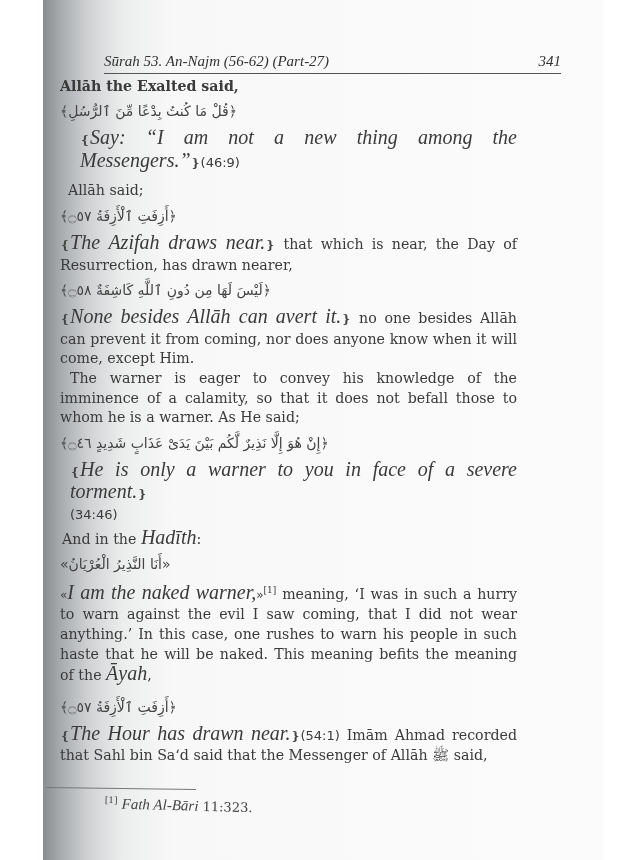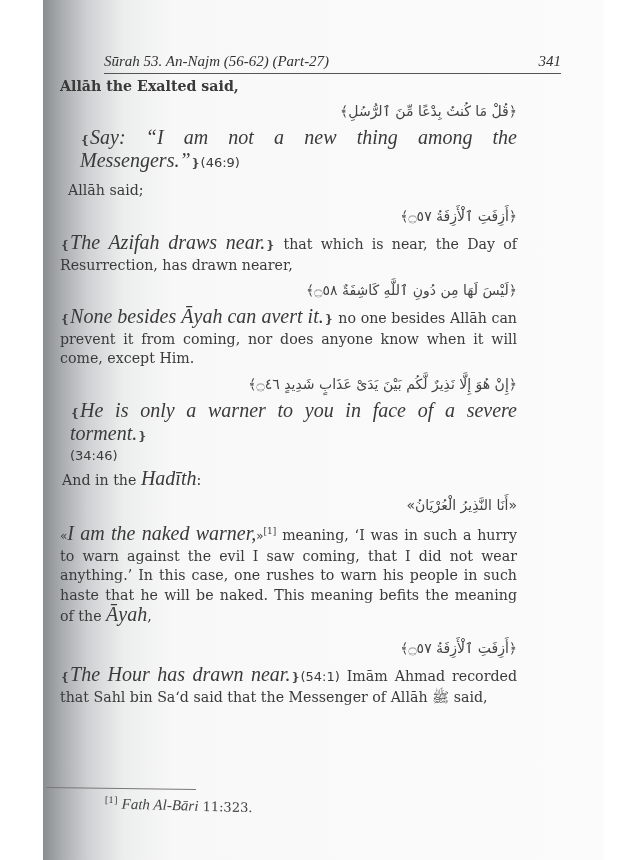--- a/index.html
+++ b/index.html
@@ -20,21 +20,21 @@
     display:flex; justify-content:space-between; align-items:center;
     font-family:"Liberation Serif", serif; font-style:italic; font-size:15px;
     border-bottom:1px solid #555; padding-bottom:1px; margin-bottom:3px; color:#333;
     width:457px;
     margin-left:44px;
   }
   .header .num { }
   .p { margin:0; text-align:justify; }
   .ind { text-indent:10px; }
   .arabic {
-    text-align:right; font-family:"DejaVu Sans", sans-serif; font-size:14px;
+    text-align:left; font-family:"DejaVu Sans", sans-serif; font-size:14px;
     color:#444; direction:rtl; margin:4px 0 6px 0; height:22px; line-height:22px;
   }
   .quote { font-family:"Liberation Serif", serif; font-style:italic; font-size:20px; }
   .br { font-family:"DejaVu Sans", sans-serif; font-size:12px; color:#444; }
   .sup { font-size:9px; vertical-align:super; }
   .ref { font-family:"DejaVu Sans", sans-serif; font-size:13px; }
   .footnote-rule {
     position:absolute; left:3px; top:788px; width:150px; height:1px; background:#777;
     transform:rotate(0.8deg);
   }
@@ -59,21 +59,22 @@
     <p class="p"><b style="font-weight:700">Allāh the Exalted said,</b></p>
     <div class="arabic">﴿قُلْ مَا كُنتُ بِدْعًا مِّنَ ٱلرُّسُلِ﴾</div>
 
     <p class="p" style="padding-left:20px"><span class="br">❴</span><span class="quote">Say: “I am not a new thing among the Messengers.”</span><span class="br">❵</span><span class="ref">(46:9)</span></p>
     <p class="p" style="padding-left:8px;margin-top:8px"><span>Allāh said;</span></p>
     <div class="arabic">﴿أَزِفَتِ ٱلْأَزِفَةُ ۝٥٧﴾</div>
 
     <p class="p"><span class="br">❴</span><span class="quote">The Azifah draws near.</span><span class="br">❵</span><span> that which is near, the Day of Resurrection, has drawn nearer,</span></p>
     <div class="arabic">﴿لَيْسَ لَهَا مِن دُونِ ٱللَّهِ كَاشِفَةٌ ۝٥٨﴾</div>
 
-    <p class="p"><span class="br">❴</span><span class="quote">None besides Āyah can avert it.</span><span class="br">❵</span><span> no one besides Allāh can prevent it from coming, nor does anyone know when it will come, except Him.</span></p>
+    <p class="p"><span class="br">❴</span><span class="quote">None besides Allāh can avert it.</span><span class="br">❵</span><span> no one besides Allāh can prevent it from coming, nor does anyone know when it will come, except Him.</span></p>
+    <p class="p ind">The warner is eager to convey his knowledge of the imminence of a calamity, so that it does not befall those to whom he is a warner. As He said;</p>
     <div class="arabic">﴿إِنْ هُوَ إِلَّا نَذِيرٌ لَّكُم بَيْنَ يَدَىْ عَذَابٍ شَدِيدٍ ۝٤٦﴾</div>
 
     <p class="p" style="padding-left:10px"><span class="br">❴</span><span class="quote">He is only a warner to you in face of a severe torment.</span><span class="br">❵</span><br><span class="ref">(34:46)</span></p>
     <p class="p" style="padding-left:2px;margin-top:3px"><span>And in the </span><span class="quote">Hadīth</span><span>:</span></p>
     <div class="arabic">«أَنَا النَّذِيرُ الْعُرْيَانُ»</div>
 
     <p class="p"><span class="br">«</span><span class="quote">I am the naked warner,</span><span class="br">»</span><span class="sup">[1]</span><span> meaning, ‘I was in such a hurry to warn against the evil I saw coming, that I did not wear anything.’ In this case, one rushes to warn his people in such haste that he will be naked. This meaning befits the meaning of the </span><span class="quote">Āyah</span><span>,</span></p>
     <div class="arabic" style="margin-top:10px">﴿أَزِفَتِ ٱلْأَزِفَةُ ۝٥٧﴾</div>
 
 

